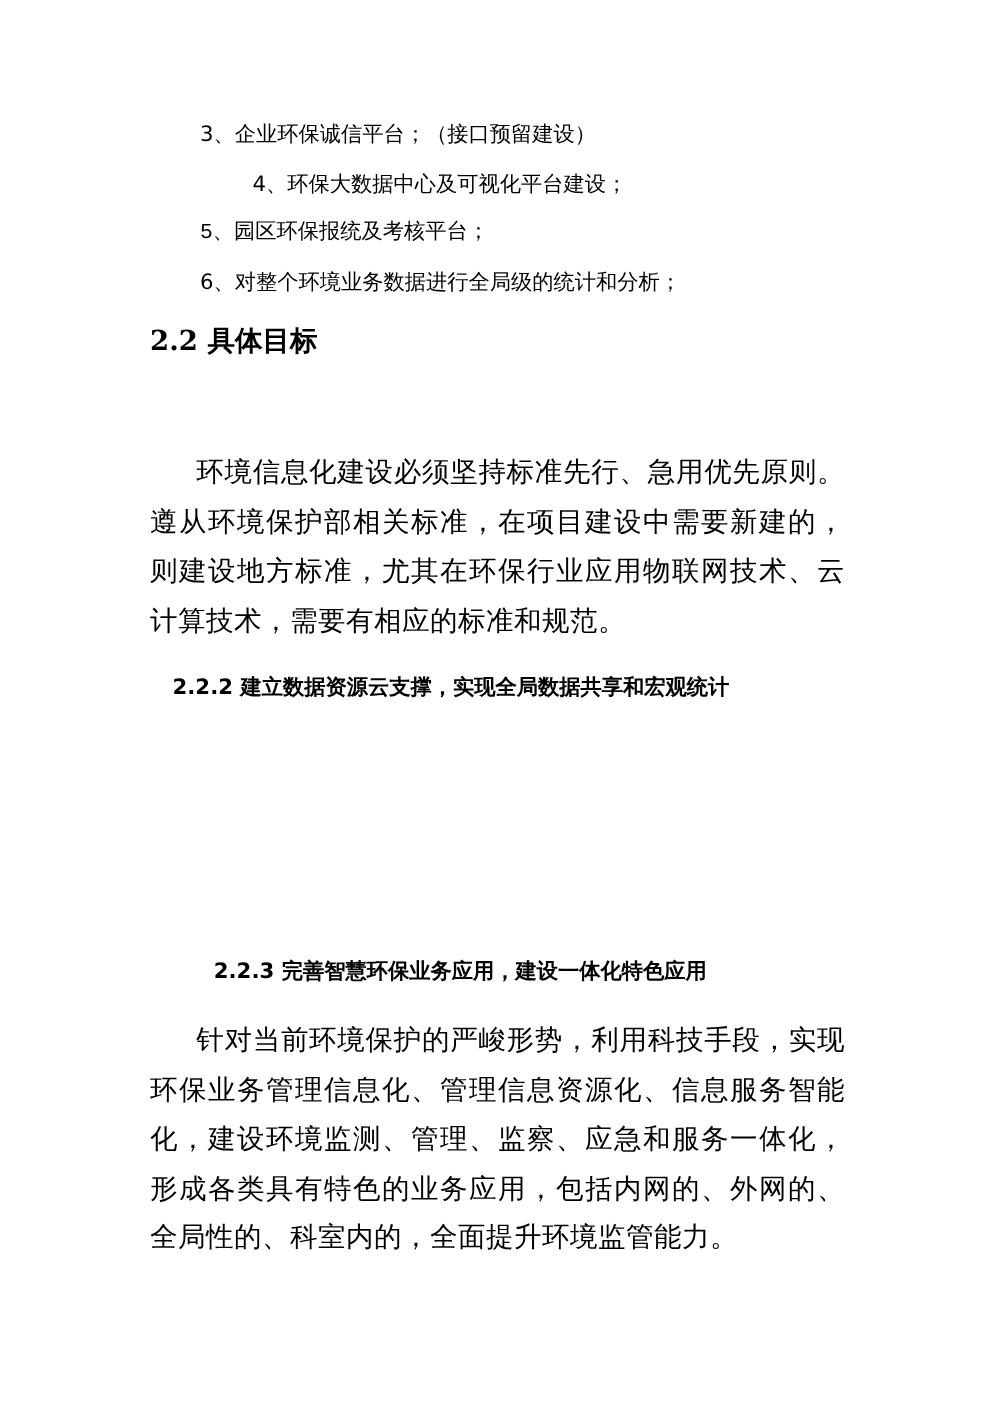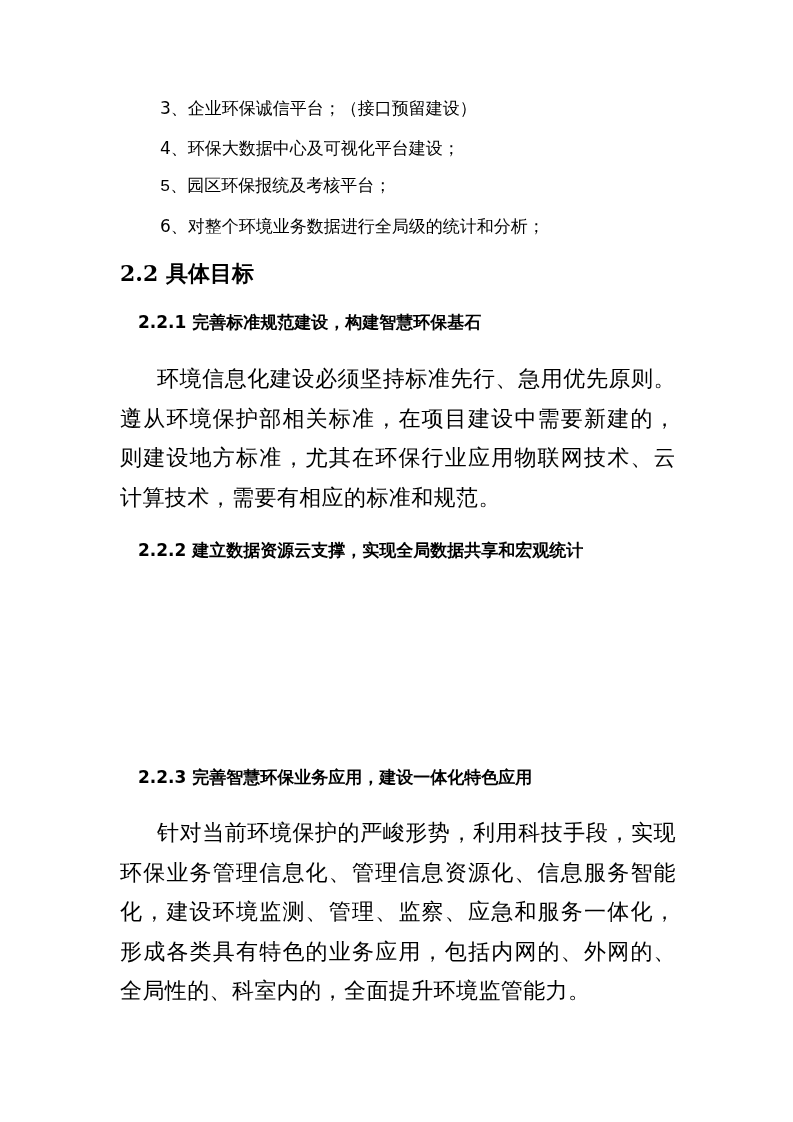--- a/index.html
+++ b/index.html
@@ -16,41 +16,38 @@
           text-align: justify; text-indent: 37px; letter-spacing: 0.4px; }
 </style>
 </head>
 <body>
 
 <div class="page">
 
   <div class="li" style="top:96px;">
     <span>3、</span><span>企业环保诚信平台；（接口预留建设）</span>
   </div>
-  <div class="li" style="top:136px;">
+  <div class="li" style="top:136px;margin-left:42px;">
     <span>4、</span><span>环保大数据中心及可视化平台建设；</span>
   </div>
   <div class="li" style="top:175px;font-family:Liberation Mono, monospace;">
     <span>5、</span><span>园区环保报统及考核平台；</span>
   </div>
   <div class="li" style="top:214px;">
     <span>6、</span><span>对整个环境业务数据进行全局级的统计和分析；</span>
   </div>
 
   <div class="h2">
     <span>2.2</span>&nbsp;<span>具体目标</span>
   </div>
 
-  <div class="h3" style="top:310px;">
-    <span>2.2.1</span>&nbsp;<span>完善标准规范建设，构建智慧环保基石</span>
-  </div>
   <div class="para" style="top:359px;">环境信息化建设必须坚持标准先行、急用优先原则。遵从环境保护部相关标准，在项目建设中需要新建的，则建设地方标准，尤其在环保行业应用物联网技术、云计算技术，需要有相应的标准和规范。</div>
 
   <div class="h3" style="top:538px;">
     <span>2.2.2</span>&nbsp;<span>建立数据资源云支撑，实现全局数据共享和宏观统计</span>
   </div>
 
-  <div class="h3" style="top:765px;">
+  <div class="h3" style="top:765px;margin-left:33px;">
     <span>2.2.3</span>&nbsp;<span>完善智慧环保业务应用，建设一体化特色应用</span>
   </div>
   <div class="para" style="top:813px;">针对当前环境保护的严峻形势，利用科技手段，实现环保业务管理信息化、管理信息资源化、信息服务智能化，建设环境监测、管理、监察、应急和服务一体化，形成各类具有特色的业务应用，包括内网的、外网的、全局性的、科室内的，全面提升环境监管能力。</div>
 
 </div>
 
 </body></html>

